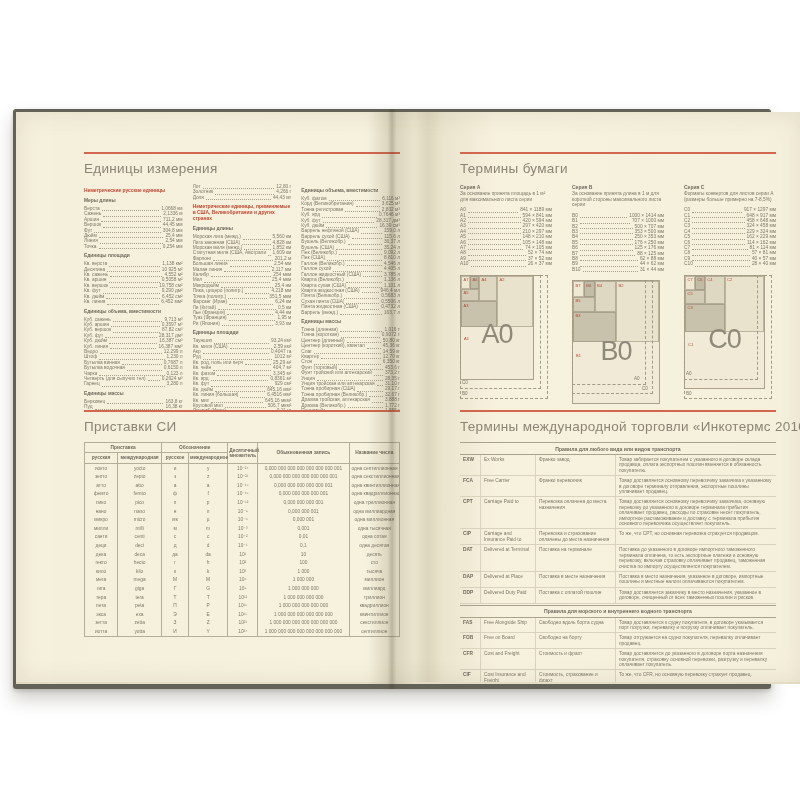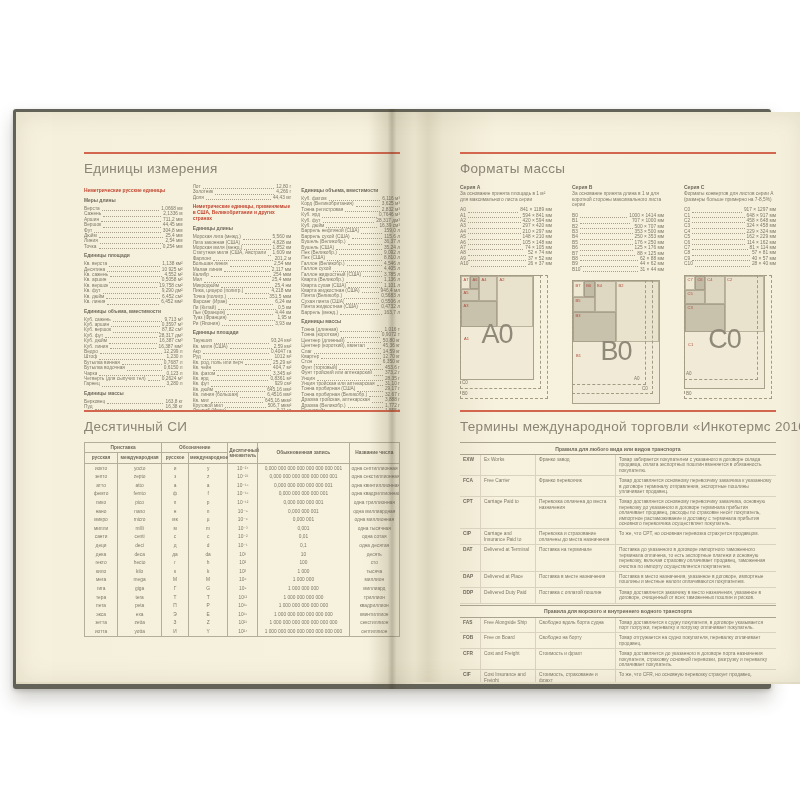--- a/index.html
+++ b/index.html
@@ -803,21 +803,21 @@
                         </div>
 
                       </div>
                   </div>
                 </div>
             </div>
           </div>
       </div>
 
       <div class="rule"></div>
-      <h1 class="sec">Десятичный СИ</h1>
+      <h1 class="sec">Приставки СИ</h1>
       <table class="si">
         <colgroup>
           <col style="width:10.5%">
             <col style="width:14%">
             <col style="width:8.5%">
           <col style="width:12.5%">
             <col style="width:9.5%">
             <col style="width:29%">
             <col style="width:16%">
         </colgroup>
@@ -1037,21 +1037,21 @@
               <td>1 000 000 000 000 000 000 000 000</td>
               <td>септиллион</td>
             </tr>
           </tbody>
       </table>
     </div>
 
     <div class="page right">
       <div class="sect-top">
         <div class="rule"></div>
-        <h1 class="sec">Форматы массы</h1>
+        <h1 class="sec">Термины бумаги</h1>
         <div class="srow">
 
           <div class="scol">
             <div class="s-title">Серия A</div>
             <div class="s-note">За основание принята площадь в 1 м² для максимального листа серии</div>
             <div class="fmt">
 
                 <div class="urow">
                   <span class="un">A0</span>
                   <span class="dots"></span>

